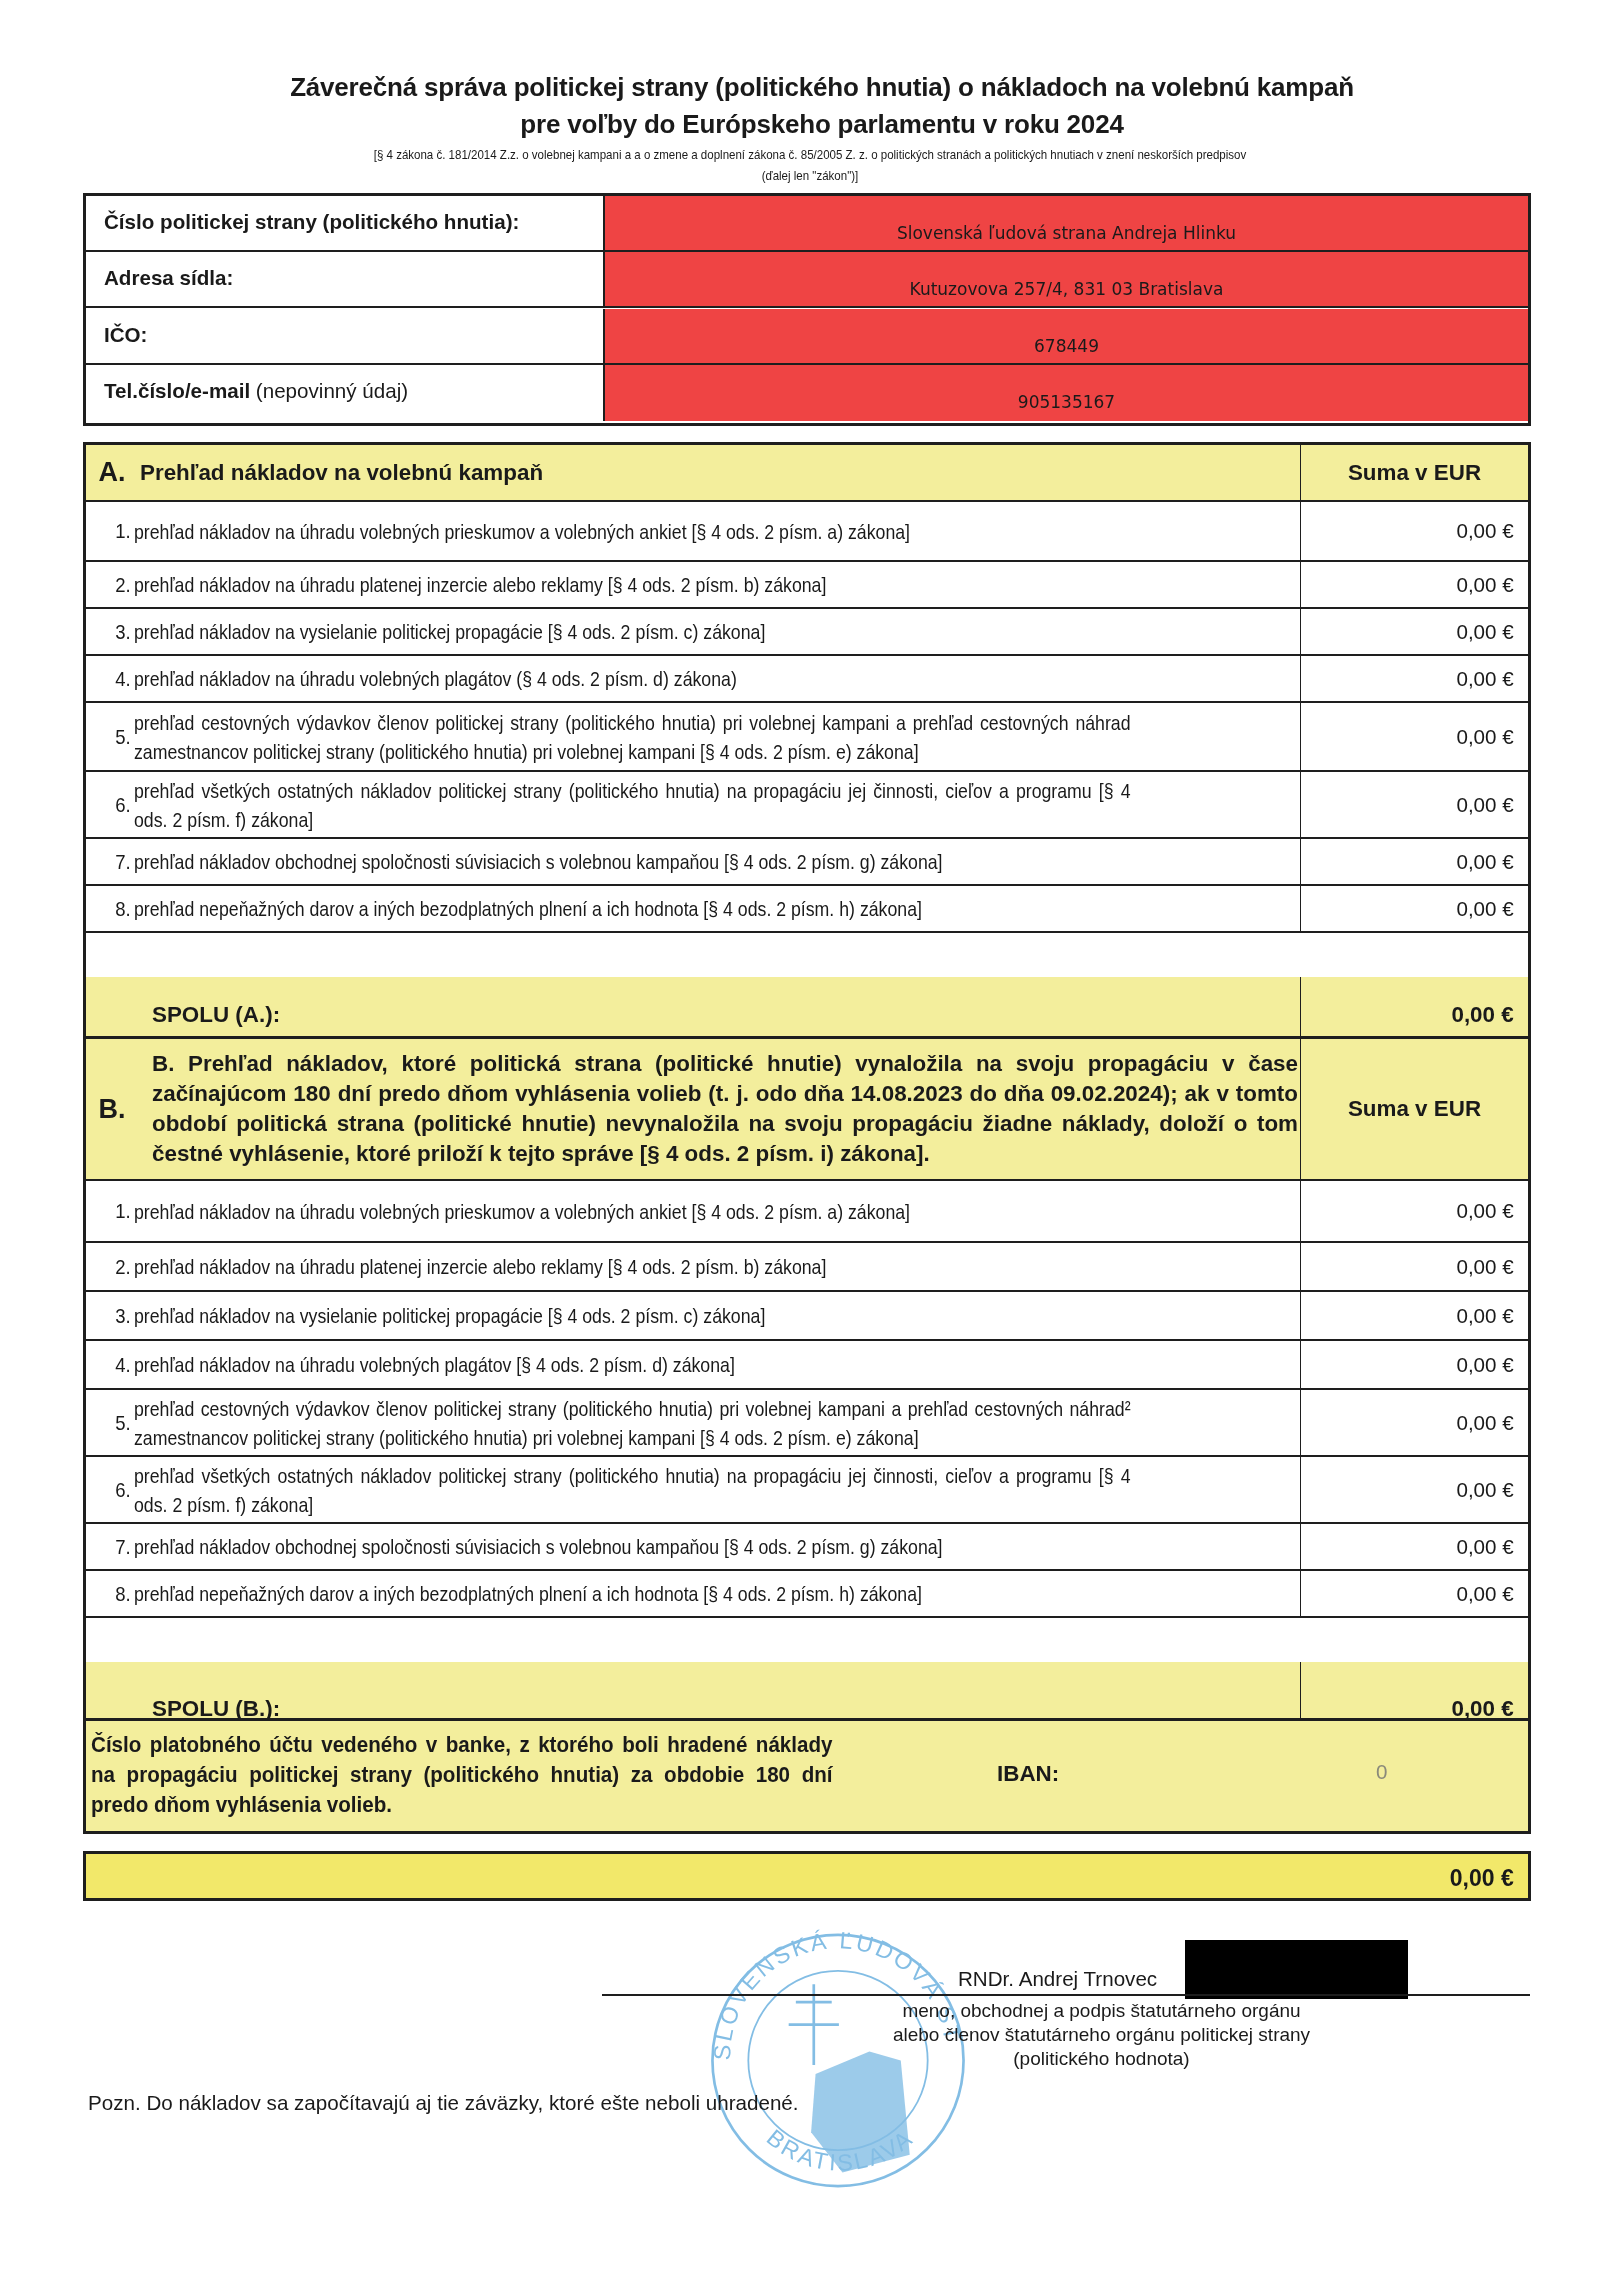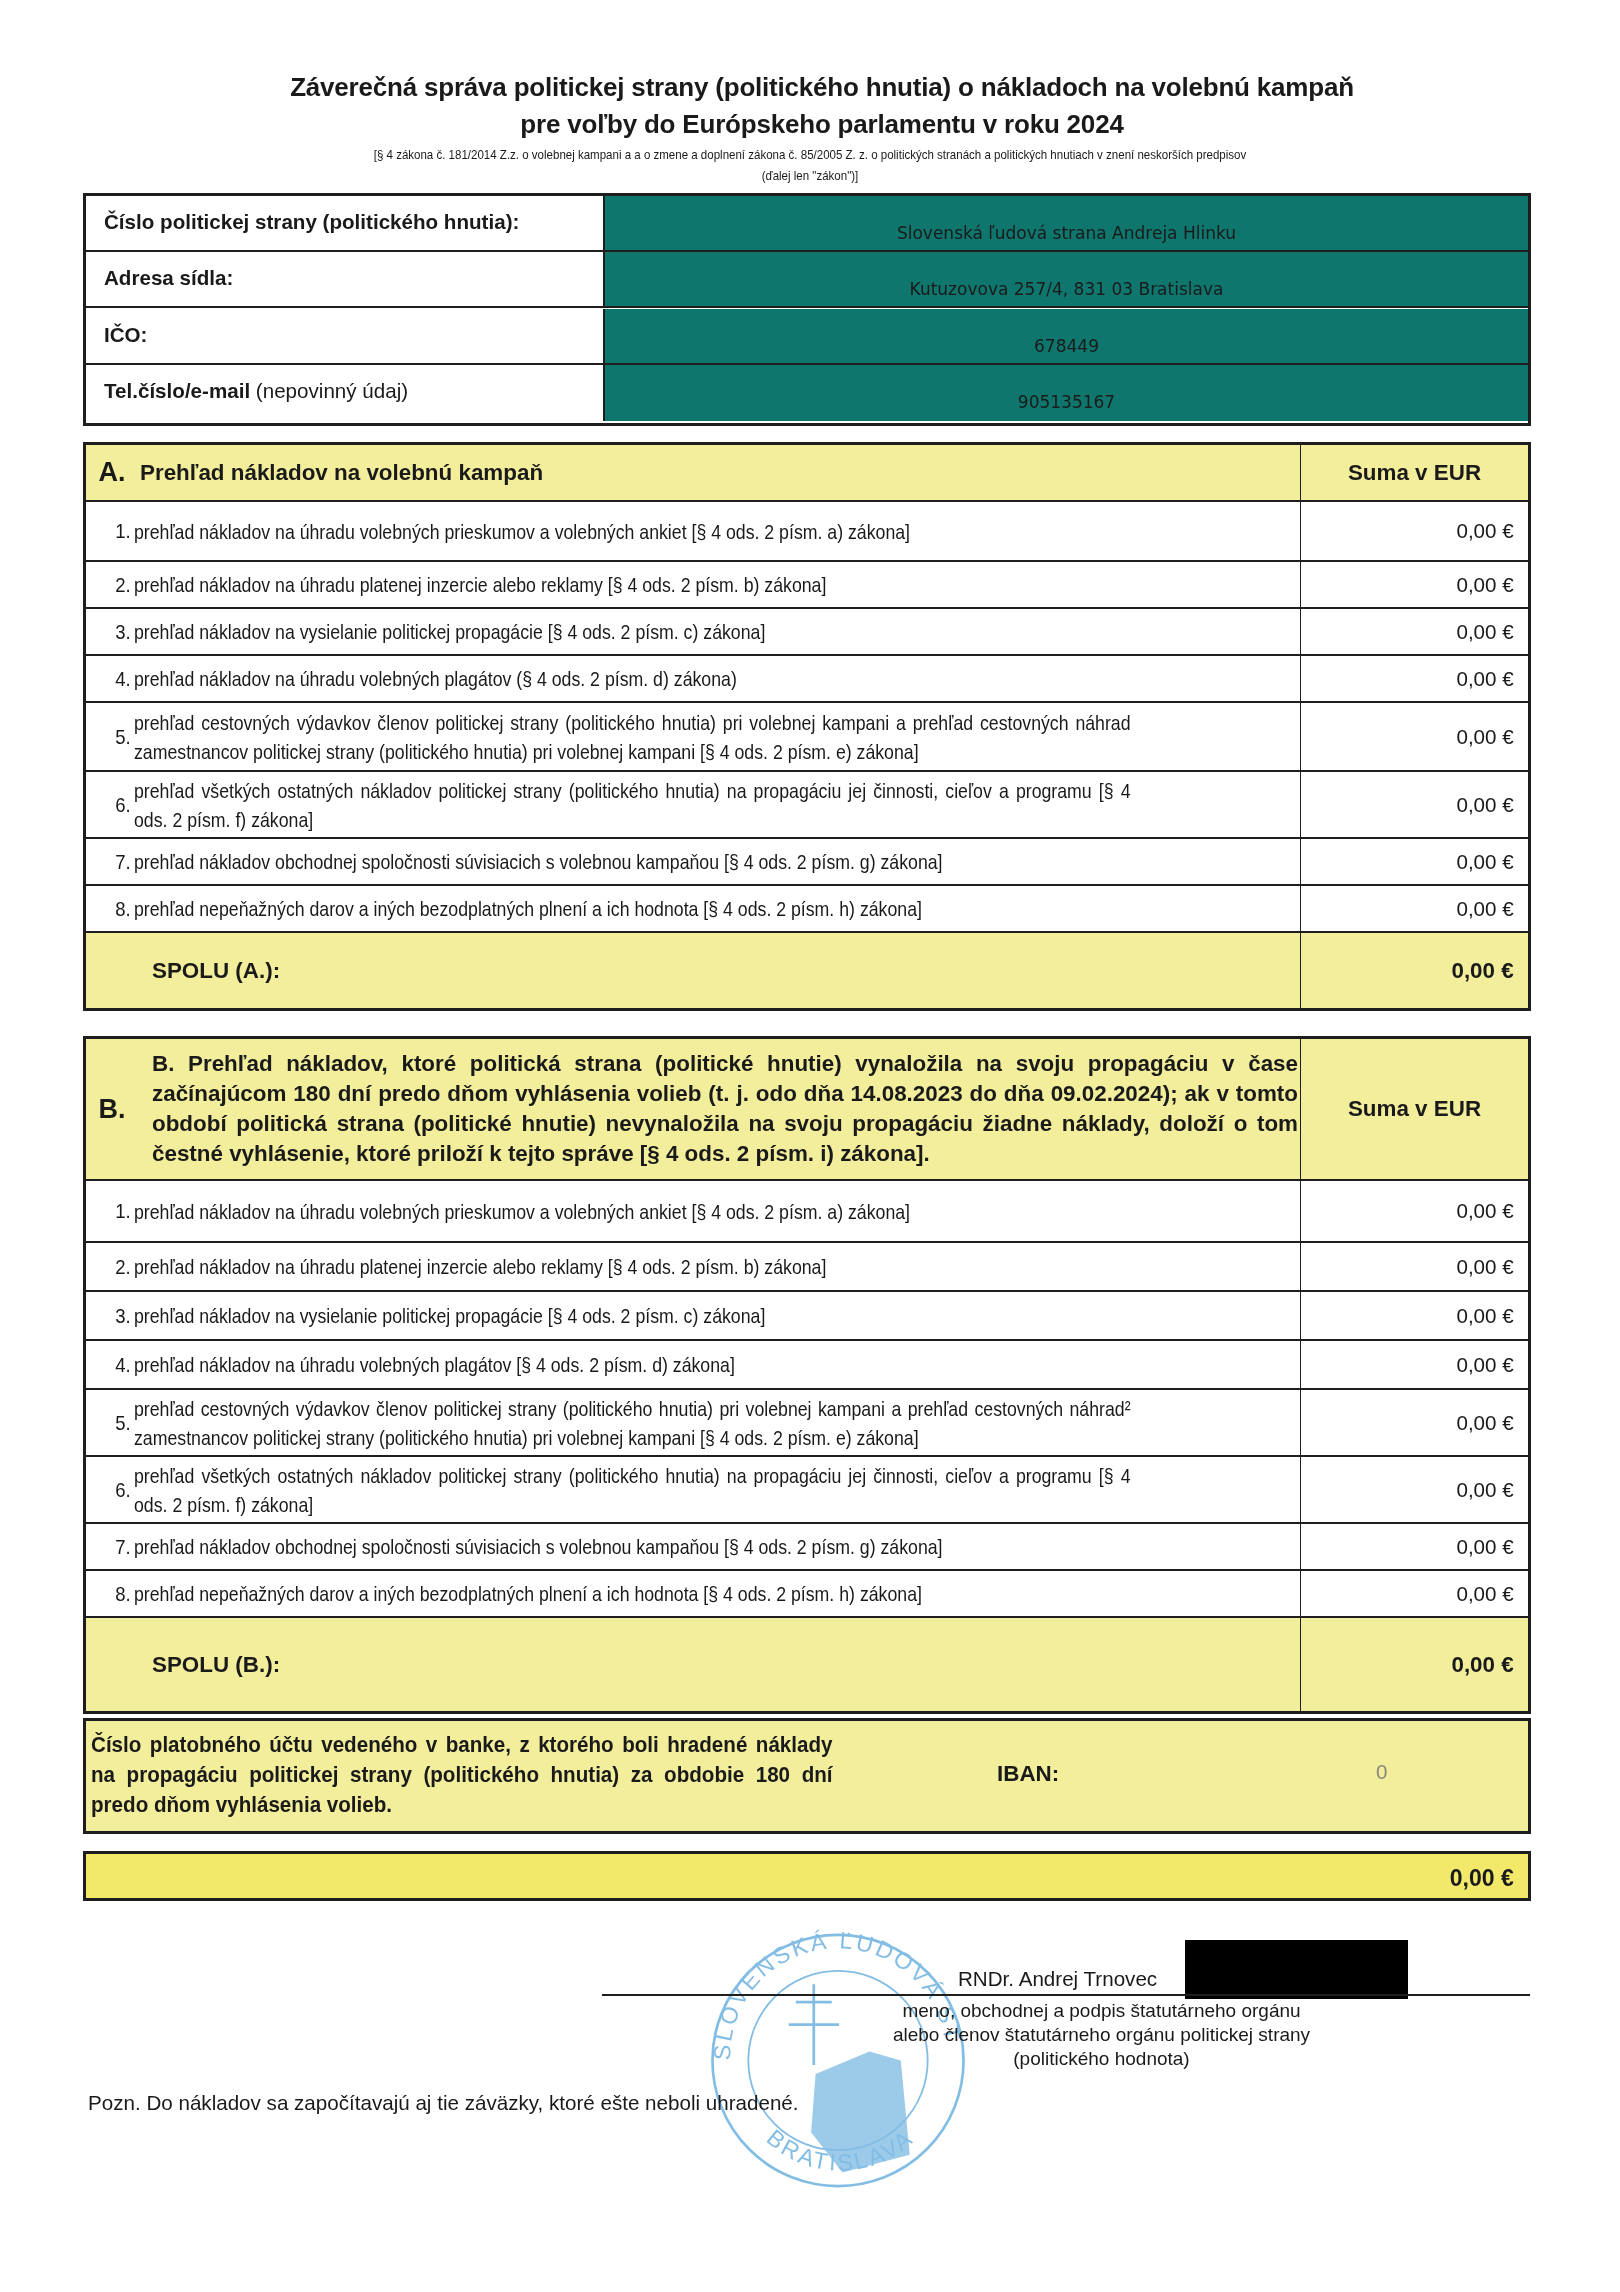--- a/index.html
+++ b/index.html
@@ -12,30 +12,30 @@
   .legal { position: absolute; left: 0; width: 1620px; text-align: center; font-size: 13.4px; transform: scaleX(0.86); transform-origin: center; }
   .legal.l1 { top: 147px; }
   .legal.l2 { top: 168px; }
 
   
   .idtable { position: absolute; left: 83px; top: 193px; width: 1448px; height: 233px; border: 3.6px solid #1e1e1e; }
   .idrow { position: absolute; left: 0; width: 100%; height: 56px; border-bottom: 2.7px solid #1e1e1e; }
   .idrow:last-child { border-bottom: none; }
   .idlabel { position: absolute; left: 0; top: 0; width: 519px; height: 100%; border-right: 2.7px solid #1e1e1e; background: #fff; font-weight: bold; font-size: 20.6px; padding: 14.3px 0 0 18px; }
   .idlabel .normal { font-weight: normal; }
-  .idvalue { position: absolute; left: 519px; right: 0; top: 0; height: 100%; background: #0f766e; font-family: "DejaVu Sans", sans-serif; font-size: 17px; text-align: center; padding-top: 27px; }
+  .idvalue { position: absolute; left: 519px; right: 0; top: 0; height: 100%; background: #ef4444; font-family: "DejaVu Sans", sans-serif; font-size: 17px; text-align: center; padding-top: 27px; }
 
   
   .ctable { position: absolute; left: 83px; width: 1448px; border: 3.6px solid #1e1e1e; }
   .crow { position: relative; width: 100%; border-bottom: 2.7px solid #1e1e1e; display: flex; }
   .crow:last-child { border-bottom: none; }
   .ccell { position: relative; border-right: 1.8px solid #1e1e1e; width: 1215px; display: flex; align-items: center; }
   .camount { flex: 1; display: flex; align-items: center; justify-content: flex-end; padding-right: 14.3px; font-size: 20.6px; }
   .crow.head { background: #f3ee9c; }
-  .crow.total { background: #f3ee9c; }
+  .crow.total { background: #f3ee9c; margin-top: 44px; }
   .crow.total .camount { font-weight: bold; font-size: 22.4px; }
   .num { width: 48px; text-align: right; padding-right: 3.6px; font-size: 20.6px; flex-shrink: 0; transform: scaleX(0.9); transform-origin: right; }
   .text { font-size: 20.6px; line-height: 29px; transform: scaleX(0.86); transform-origin: left; width: 116%; padding-right: 7.2px; }
   .text.just { text-align: justify; text-align-last: left; }
   .head .letter { font-weight: bold; font-size: 27px; width: 54px; padding-left: 12.5px; }
   .head .htext { font-weight: bold; font-size: 22.4px; }
   .head .suma { flex: 1; text-align: center; font-weight: bold; font-size: 22.4px; }
   .total .ttext { font-weight: bold; font-size: 22.4px; padding-left: 66px; }
   .bhead .htext { font-size: 22.4px; line-height: 30px; font-weight: bold; text-align: justify; text-align-last: left; width: 1146px; }
 

